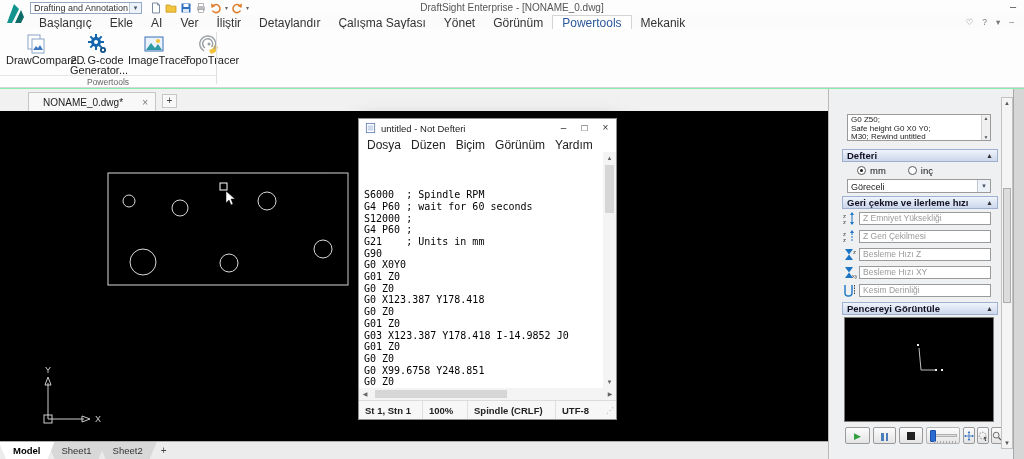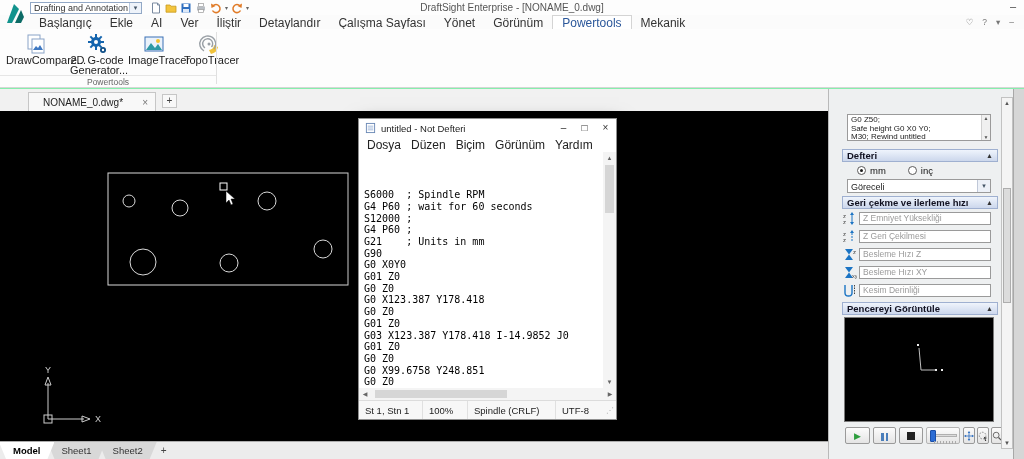--- a/index.html
+++ b/index.html
@@ -67,21 +67,21 @@
       font-size:6px; color:#666; text-align:center; line-height:12px; }
   .np-vscroll .sb-up { top:0; } .np-vscroll .sb-dn { bottom:0; }
   .np-vscroll .sb-thumb { position:absolute; left:2px; top:13px; width:9px; height:48px; background:#d6d6d6; }
   .np-hscroll { position:relative; height:12px; background:#f4f4f4; }
   .np-hscroll .sb-l, .np-hscroll .sb-r { position:absolute; top:0; width:12px; height:12px;
       font-size:6px; color:#666; text-align:center; line-height:12px; }
   .np-hscroll .sb-l { left:0; } .np-hscroll .sb-r { right:0; }
   .np-hscroll .sb-thumb { position:absolute; left:16px; top:2px; width:132px; height:8px; background:#d6d6d6; }
   .np-status { height:19px; background:#f7f7f7; border-top:1px solid #dcdcdc; display:flex;
       align-items:center; font-size:9.5px; color:#222; }
-  .np-status .cell { padding-left:6px; height:100%; display:flex; align-items:center; border-right:1px solid #e0e0e0; }
+  .np-status .cell { padding-left:6px; height:100%; display:flex; align-items:center; border-right:1px solid #e0e0e0;font-weight:bold; }
   .np-status .c1 { width:64px; } .np-status .c2 { width:45px; } .np-status .c3 { width:88px; }
   .np-status .c4 { flex:1; border-right:none; }
   .np-status .grip { font-size:8px; color:#aaa; padding-right:2px; }
 
   
   .rightpanel { position:absolute; left:828px; top:89px; width:185px; height:370px;
       background:#eef0f1; border-left:1px solid #b9b9b9; }
   .sec-h { position:absolute; left:13px; width:156px; height:13px;
       background:linear-gradient(#eff4fc,#ccd7ec); border:1px solid #9fb0d0;
       font-size:9.5px; font-weight:bold; color:#101020; line-height:11px; padding:0 4px; display:flex; }

